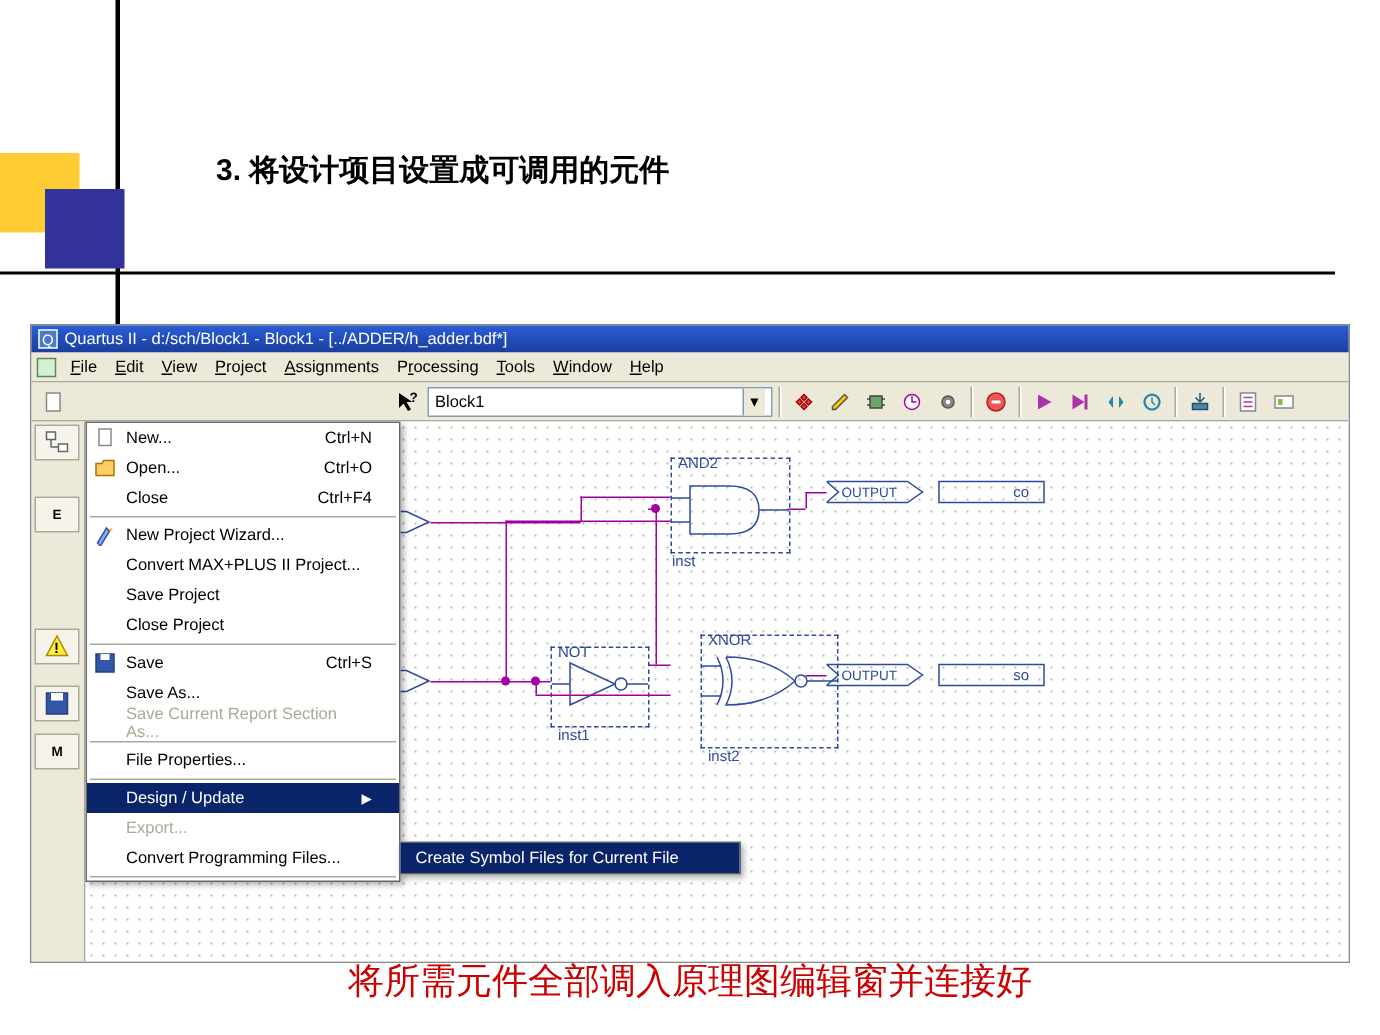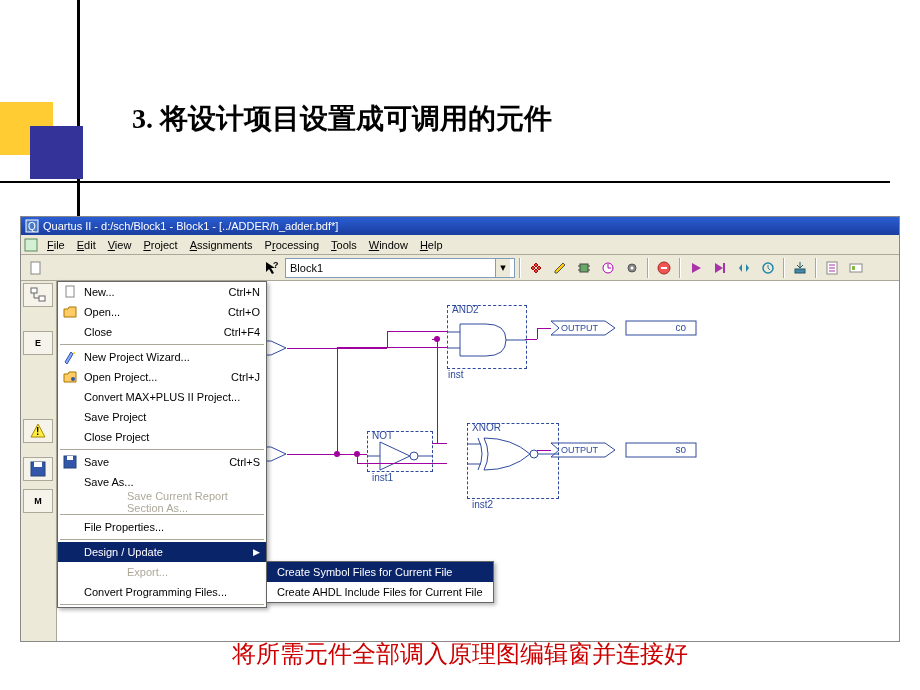--- a/index.html
+++ b/index.html
@@ -3,21 +3,21 @@
 <meta charset="utf-8">
 <style>
   * { box-sizing: border-box; margin: 0; padding: 0; }
   body { font-family: "Microsoft YaHei", "SimSun", Tahoma, sans-serif; background: #fff; width: 920px; height: 690px; overflow: hidden; position: relative; }
   
   .slide-header { position: relative; height: 200px; }
   .yellow-box { position: absolute; left: 0; top: 102px; width: 53px; height: 53px; background: #ffcc33; z-index: 1; }
   .blue-box { position: absolute; left: 30px; top: 126px; width: 53px; height: 53px; background: #333399; z-index: 2; }
   .vline { position: absolute; left: 77px; top: 0; width: 3px; height: 220px; background: #000; z-index: 0; }
   .hline { position: absolute; left: 0; top: 181px; width: 890px; height: 2px; background: #000; z-index: 0; }
-  .slide-title { position: absolute; left: 132px; top: 100px; font-size: 28px; font-weight: bold; color: #000; font-family: Liberation Serif, serif; }
+  .slide-title { position: absolute; left: 144px; top: 100px; font-size: 20px; font-weight: bold; color: #000; font-family: Liberation Sans, sans-serif; }
   
   .app-window { position: absolute; left: 20px; top: 216px; width: 880px; background: #ece9d8; border: 1px solid #888; font-family: Tahoma, sans-serif; font-size: 11px; }
   .titlebar { background: linear-gradient(#2a5ed4, #1a3d9e); color: #fff; height: 18px; display: flex; align-items: center; padding: 0 4px; gap: 4px; }
   .titlebar-icon { width: 14px; height: 14px; display: inline-flex; align-items: center; justify-content: center; }
   .titlebar-text { font-size: 11px; text-align: right; }
   
   .menubar { background: #ece9d8; height: 20px; display: flex; align-items: center; padding: 0 2px; border-bottom: 1px solid #aca899; }
   .menubar-item { padding: 2px 6px; cursor: pointer; }
   .menubar-item:first-child { background: #316ac5; color: #fff; }
   .menubar-item .us { text-decoration: underline; }
@@ -27,22 +27,22 @@
   .toolbar-btn { width: 22px; height: 22px; border: 1px solid transparent; display: inline-flex; align-items: center; justify-content: center; cursor: pointer; }
   .toolbar-sep { width: 2px; height: 20px; border-left: 1px solid #aca899; border-right: 1px solid #fff; margin: 0 2px; }
   .toolbar-combo { width: 230px; height: 20px; background: #fff; border: 1px solid #7f9db9; display: flex; align-items: center; padding: 0 4px; }
   .combo-arrow { width: 15px; height: 18px; background: #ece9d8; border-left: 1px solid #7f9db9; display: flex; align-items: center; justify-content: center; margin-left: auto; }
   
   .main-area { display: flex; height: 360px; position: relative; }
   .left-gutter { width: 36px; background: #ece9d8; border-right: 1px solid #aca899; display: flex; flex-direction: column; gap: 2px; padding: 2px; }
   .gutter-btn { width: 30px; height: 24px; border: 1px solid #aca899; background: #f5f3ea; display: flex; align-items: center; justify-content: center; cursor: pointer; }
   
   .dropdown-menu { position: absolute; left: 36px; top: 0; width: 210px; background: #fff; border: 1px solid #666; box-shadow: 2px 2px 4px rgba(0,0,0,0.3); z-index: 10; }
-  .menu-item { height: 20px; display: flex; align-items: center; padding: 0 6px 0 26px; position: relative; cursor: pointer; }
-  .menu-item.disabled { color: #aca899; margin-left: 43px; }
+  .menu-item { height: 20px; display: flex; align-items: center; padding: 0 18px 0 26px; position: relative; cursor: pointer; }
+  .menu-item.disabled { color: #aca899; }
   .menu-item.highlighted { background: #0a246a; color: #fff; }
   .menu-item-icon { position: absolute; left: 4px; width: 16px; height: 16px; display: flex; align-items: center; justify-content: center; }
   .menu-shortcut { margin-left: auto; }
   .menu-sep { height: 1px; background: #aca899; margin: 2px 2px; }
   .menu-arrow { margin-left: auto; font-size: 9px; }
   
   .submenu { position: absolute; left: 245px; top: 280px; width: 228px; background: #fff; border: 1px solid #666; box-shadow: 2px 2px 4px rgba(0,0,0,0.3); z-index: 11; }
   .submenu .menu-item { padding-left: 10px; }
   
   .canvas { flex: 1; background: #fff; position: relative; background-image: radial-gradient(#bbb 0.5px, transparent 0.5px); background-size: 8px 8px; }
@@ -258,21 +258,21 @@
         <svg width="80" height="64">
             <path d="M12 18 L38 18 Q58 18 58 34 Q58 50 38 50 L12 50 Z" fill="none" stroke="#2e4a9e"></path>
             <line x1="0" y1="26" x2="12" y2="26" stroke="#2e4a9e"></line>
             <line x1="0" y1="42" x2="12" y2="42" stroke="#2e4a9e"></line>
             <line x1="58" y1="34" x2="78" y2="34" stroke="#2e4a9e"></line>
           </svg>
         <div class="gate-label" style="top:-2px;left:4px">AND2</div>
         <div class="gate-label" style="bottom:-12px;left:0">inst</div>
       </div>
 
-      <div class="gate-box" style="left:310px;top:150px;width:66px;height:41px">
+      <div class="gate-box" style="left:310px;top:150px;width:66px;height:54px">
         <svg width="66" height="46">
             <path d="M12 10 L42 24 L12 38 Z" fill="none" stroke="#2e4a9e"></path>
             <circle cx="46" cy="24" r="4" fill="none" stroke="#2e4a9e"></circle>
             <line x1="0" y1="24" x2="12" y2="24" stroke="#2e4a9e"></line>
             <line x1="50" y1="24" x2="64" y2="24" stroke="#2e4a9e"></line>
           </svg>
         <div class="gate-label" style="top:-2px;left:4px">NOT</div>
         <div class="gate-label" style="bottom:-12px;left:4px">inst1</div>
       </div>
 
@@ -356,30 +356,20 @@
       <div class="menu-item">
         <span class="menu-item-icon">
             <svg width="14" height="14">
               <path d="M2 12 L8 2 L10 4 L4 14 Z" fill="#8af" stroke="#35a"></path>
               <circle cx="11" cy="3" r="1" fill="#fc0"></circle>
             </svg>
           </span>
         <span>New Project Wizard...</span>
       </div>
       <div class="menu-item">
-        <span class="menu-item-icon">
-            <svg width="14" height="14">
-              <path d="M1 4 L5 4 L6 2 L13 2 L13 12 L1 12 Z" fill="#fc6" stroke="#a70"></path>
-              <circle cx="10" cy="9" r="2" fill="#35a"></circle>
-            </svg>
-          </span>
-        <span>Open Project...</span>
-          <span class="menu-shortcut">Ctrl+J</span>
-      </div>
-      <div class="menu-item">
         <span>Convert MAX+PLUS II Project...</span>
       </div>
       <div class="menu-item">
         <span>Save Project</span>
       </div>
       <div class="menu-item">
         <span>Close Project</span>
       </div>
       <div class="menu-sep"></div>
       <div class="menu-item">
@@ -413,21 +403,18 @@
       <div class="menu-item">
         <span>Convert Programming Files...</span>
       </div>
       <div class="menu-sep"></div>
     </div>
 
     <div class="submenu">
       <div class="menu-item highlighted">
         <span>Create Symbol Files for Current File</span>
       </div>
-      <div class="menu-item">
-        <span>Create AHDL Include Files for Current File</span>
-      </div>
     </div>
 
   </div>
 </div>
 
 <div class="footer-text">将所需元件全部调入原理图编辑窗并连接好</div>
 
 </body></html>

